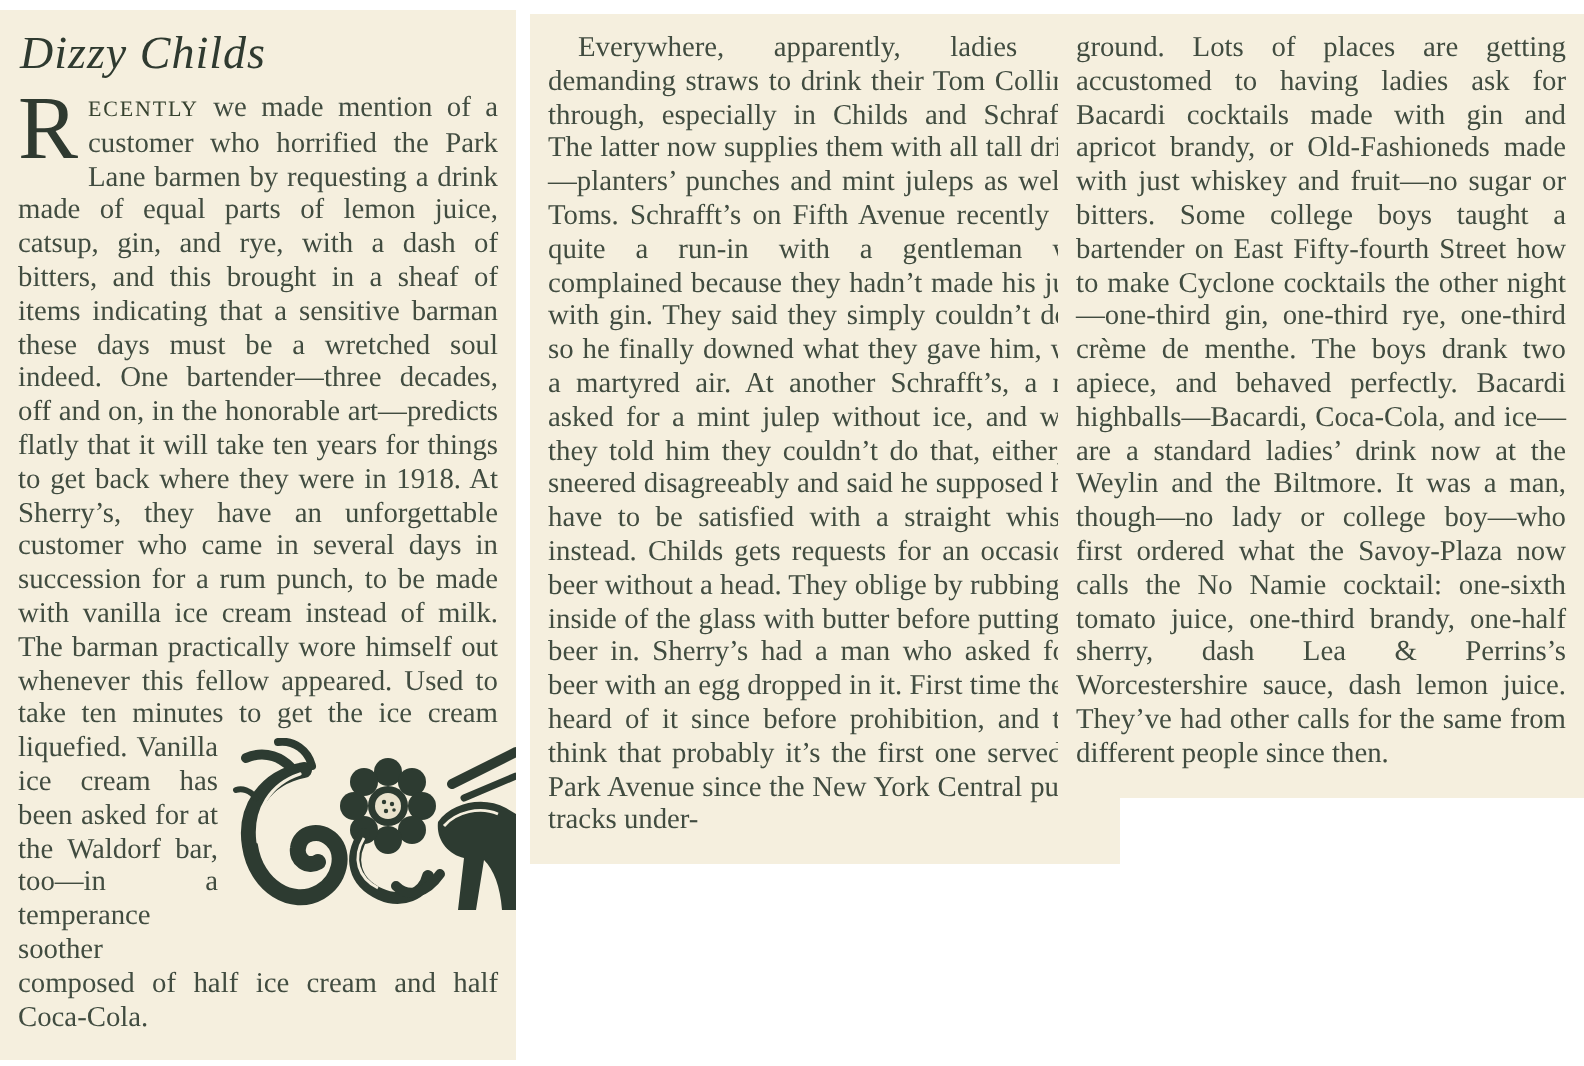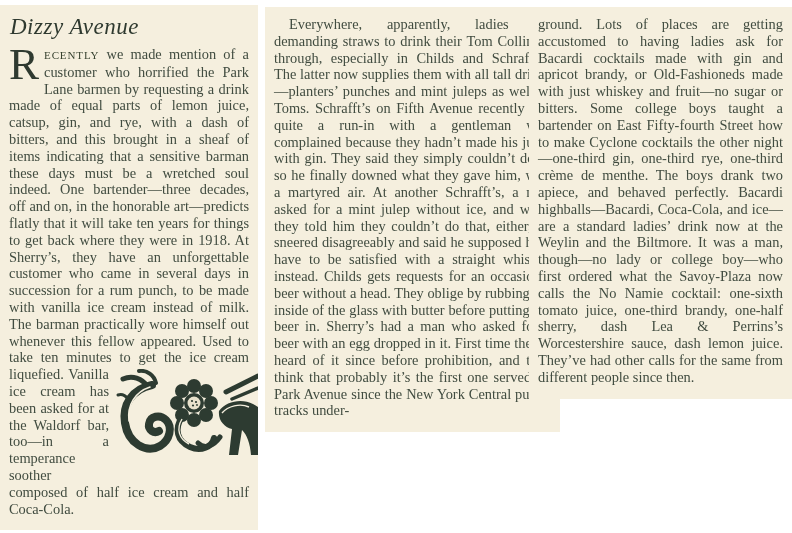--- a/index.html
+++ b/index.html
@@ -53,21 +53,21 @@
     margin:3px -9px 2px 7px;
   }
   .ornament svg { display:block; width:100%; height:100%; }
 </style>
 </head>
 <body>
 
 <div class="page">
 
   <section class="col col-1">
-    <h1 class="article-title">Dizzy Avenue</h1>
+    <h1 class="article-title">Dizzy Childs</h1>
     <p class="body-text">
       <span class="dropcap">R</span><span class="lead-caps">ECENTLY</span><span> we made mention of a customer who horrified the Park Lane barmen by requesting a drink made of equal parts of lemon juice, catsup, gin, and rye, with a dash of bitters, and this brought in a sheaf of items indicating that a sensitive barman these days must be a wretched soul indeed. One bartender—three decades, off and on, in the honorable art—predicts flatly that it will take ten years for things to get back where they were in 1918. At Sherry’s, they have an unforgettable customer who came in several days in succession for a rum punch, to be made with vanilla ice cream instead of milk. The barman practically wore himself out whenever this fellow appeared. Used to take ten minutes to get the ice cream liquefied. </span><span class="ornament">
           <svg viewBox="0 0 142 97" xmlns="http://www.w3.org/2000/svg" aria-hidden="true">
 
           <g fill="none" stroke="#2d3b31" stroke-linecap="round">
             <path d="M36,16 C16,20 6,36 9,54 C12,74 30,85 44,77 C54,71 57,58 50,51 C44,45 34,47 33,55 C32,61 38,65 43,62" stroke-width="8"></path>
             <path d="M32,18 C26,9 16,6 7,10" stroke-width="5"></path>
             <path d="M40,14 C38,6 31,1 23,2" stroke-width="4"></path>
             <path d="M12,30 C9,26 5,25 2,26" stroke-width="3"></path>
           </g>

